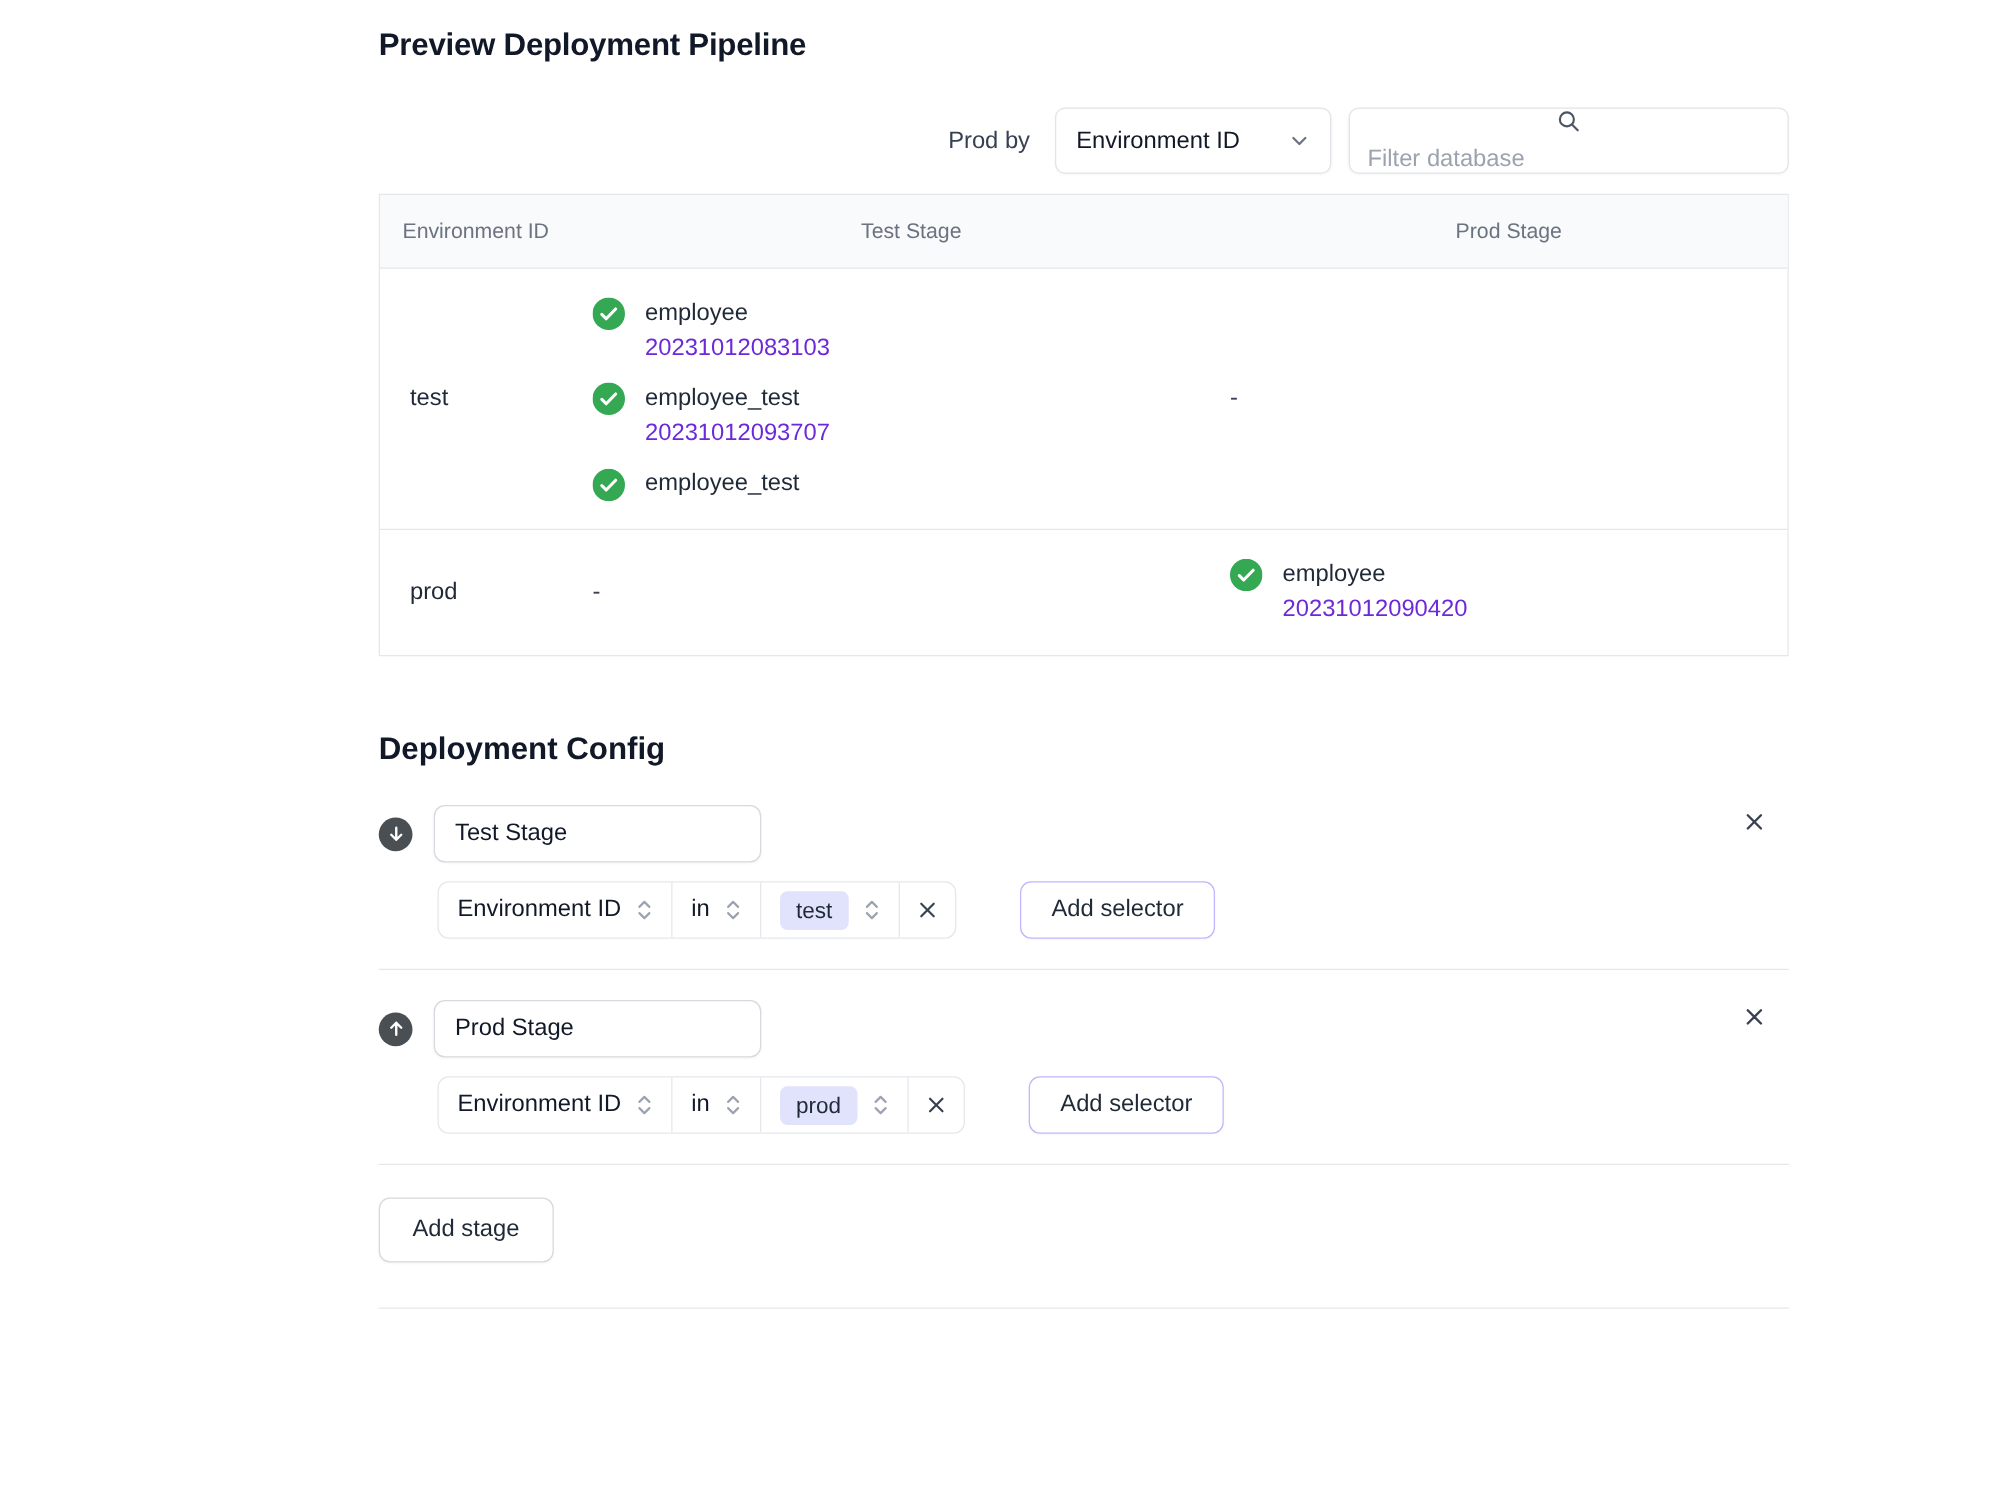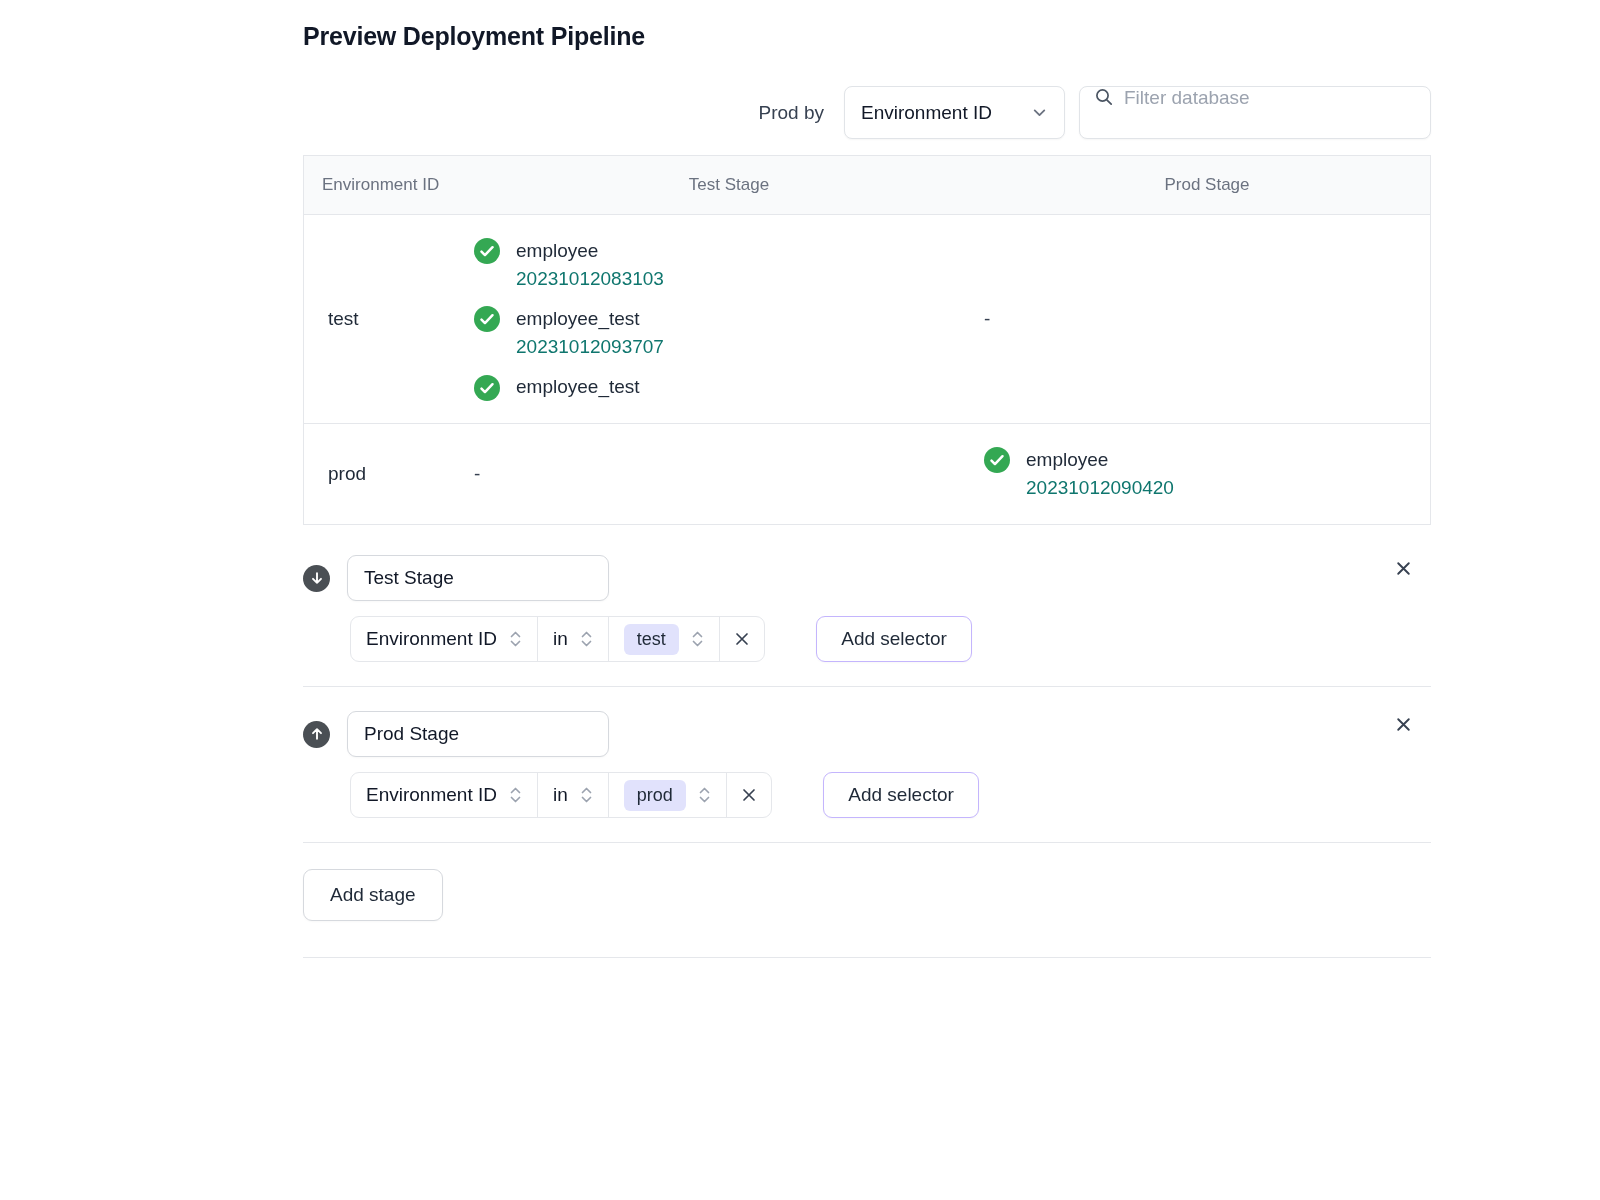--- a/index.html
+++ b/index.html
@@ -9,42 +9,42 @@
   .content { position:absolute; left:303px; top:0; width:1128px; }
 
   .page-title { margin-top:22px; font-size:25px; font-weight:700; color:#111827; letter-spacing:-0.2px; }
 
   
   .toolbar { margin-top:35px; display:flex; justify-content:flex-end; align-items:center; }
   .groupby-label { font-size:19px; color:#374151; margin-right:20px; }
   .select-box { display:flex; align-items:center; justify-content:space-between; width:221px; height:53px;
     border:1px solid #e1e4e8; border-radius:8px; padding:0 16px; font-size:19px; color:#111827;
     background:#fff; cursor:pointer; box-shadow:0 1px 2px rgba(0,0,0,.04); margin-right:14px; }
-  .search-box { display:flex; align-items:flex-start; gap:10px; width:352px; height:53px;
-    border:1px solid #e1e4e8; border-radius:8px; padding:0 14px; background:#fff; box-shadow:0 1px 2px rgba(0,0,0,.04); }
+  .search-box { display:flex; align-items:center; gap:10px; width:352px; height:53px;
+    border:1px solid #e1e4e8; border-radius:8px; padding:0 14px; background:#fff; box-shadow:0 1px 2px rgba(0,0,0,.04);flex-direction:column; }
   .search-box input { border:none; outline:none; font-size:19px; color:#111827; width:100%; font-family:inherit; background:transparent; }
   .search-box input::placeholder { color:#9ca3af; }
 
   
   .pipeline-table { margin-top:16px; border:1px solid #e5e7eb; }
   .t-row { display:grid; grid-template-columns:170px 510px 1fr; align-items:stretch; }
   .t-head { background:#f9fafb; border-bottom:1px solid #e5e7eb; height:59px; align-items:center; }
   .th { font-size:17px; font-weight:500; color:#6b7280; }
   .th.first { padding-left:18px; text-align:left; }
   .th.center { text-align:center; }
   .t-body-row { border-bottom:1px solid #e5e7eb; }
   .t-body-row:last-child { border-bottom:none; }
   .env-cell { display:flex; align-items:center; padding-left:24px; font-size:19px; color:#1f2937; }
   .stage-cell { display:flex; align-items:center; justify-content:flex-start; padding:22px 0; }
   .stage-items { display:flex; flex-direction:column; gap:12px; }
   .stage-item { display:flex; align-items:flex-start; gap:16px; }
   .stage-item.single { align-items:center; }
   .check-icon { width:26px; height:26px; flex:0 0 26px; margin-top:1px; }
   .db-text { font-size:19px; color:#1f2937; line-height:28px; }
-  .db-version { color:#0f766e; }
+  .db-version { color:#6d28d9; }
   .dash { font-size:19px; color:#374151; }
 
   
   .section-title { margin-top:60px; font-size:25px; font-weight:700; color:#111827; }
   .stage-block { position:relative; margin-top:30px; }
   .stage-block.second { margin-top:24px; }
   .stage-head { display:flex; align-items:center; gap:17px; }
   .move-icon { width:27px; height:27px; border-radius:50%; background:#4a4f54; display:inline-flex;
     align-items:center; justify-content:center; cursor:pointer; flex:0 0 27px; }
   .stage-name-input { width:262px; height:46px; border:1px solid #d6d9de; border-radius:9px; padding:0 16px;
@@ -173,20 +173,21 @@
               <span class="db-text">
                 <span style="display:block;">employee</span>
                 <span style="display:block;" class="db-version">20231012090420</span>
               </span>
             </div>
           </div>
         </div>
       </div>
     </div>
 
+    <h2 class="section-title">Deployment Config</h2>
 
     <div class="stage-block">
       <button class="close-x">
         <svg width="19" height="19" viewBox="0 0 18 18" fill="none" stroke="#374151" stroke-width="1.8" stroke-linecap="round">
             <path d="M4 4l10 10M14 4L4 14"></path>
           </svg>
       </button>
       <div class="stage-head">
         <span class="move-icon">
           <svg width="14" height="14" viewBox="0 0 14 14" fill="none" stroke="#fff" stroke-width="1.9" stroke-linecap="round" stroke-linejoin="round">

